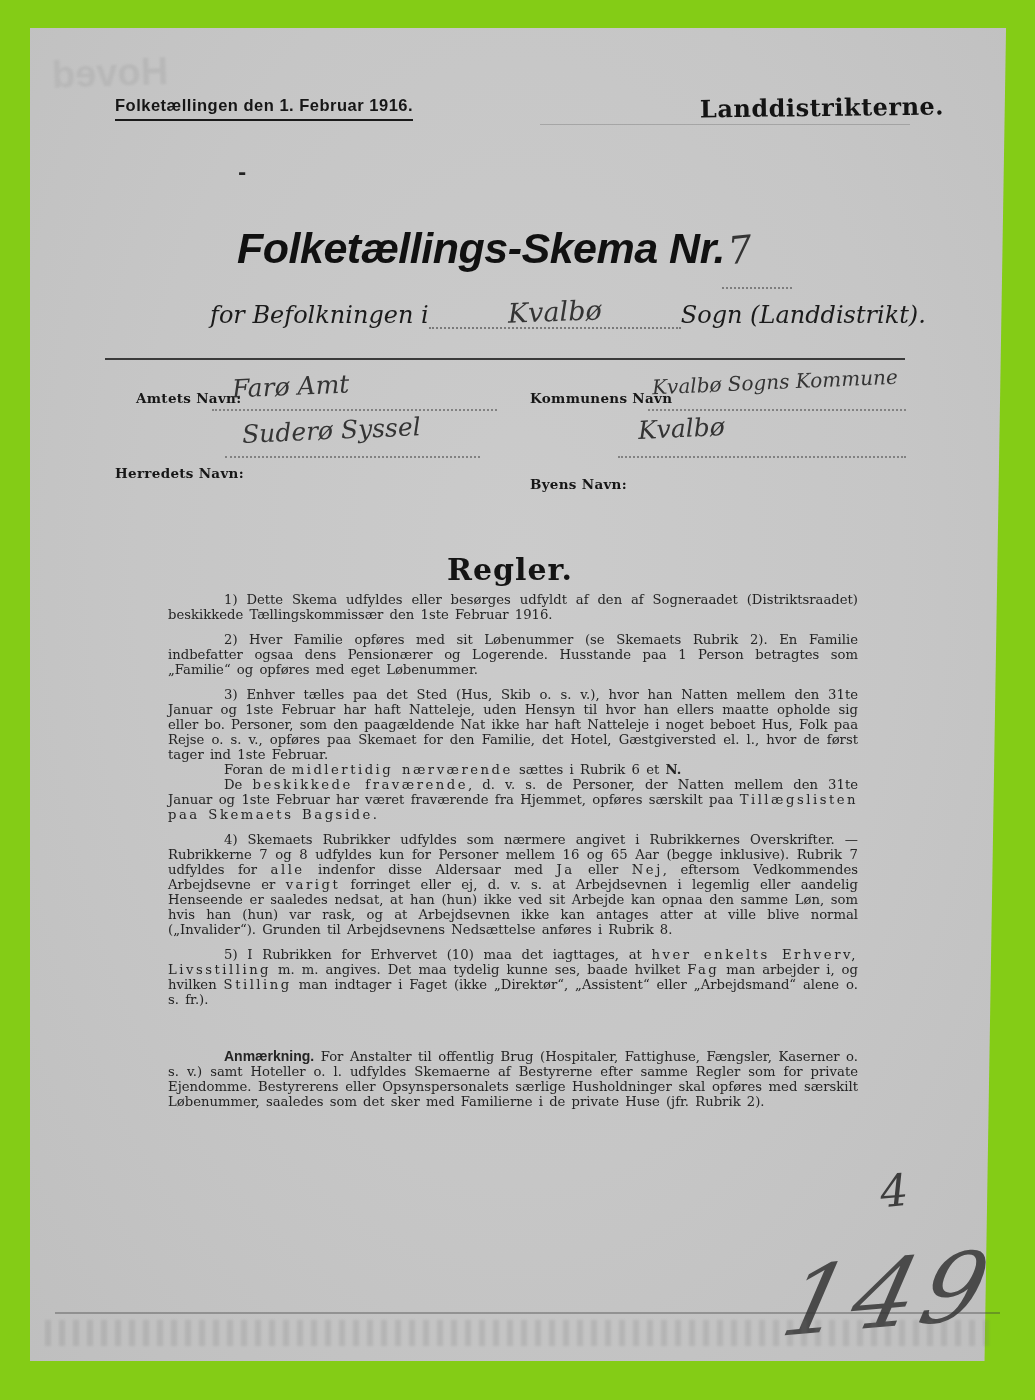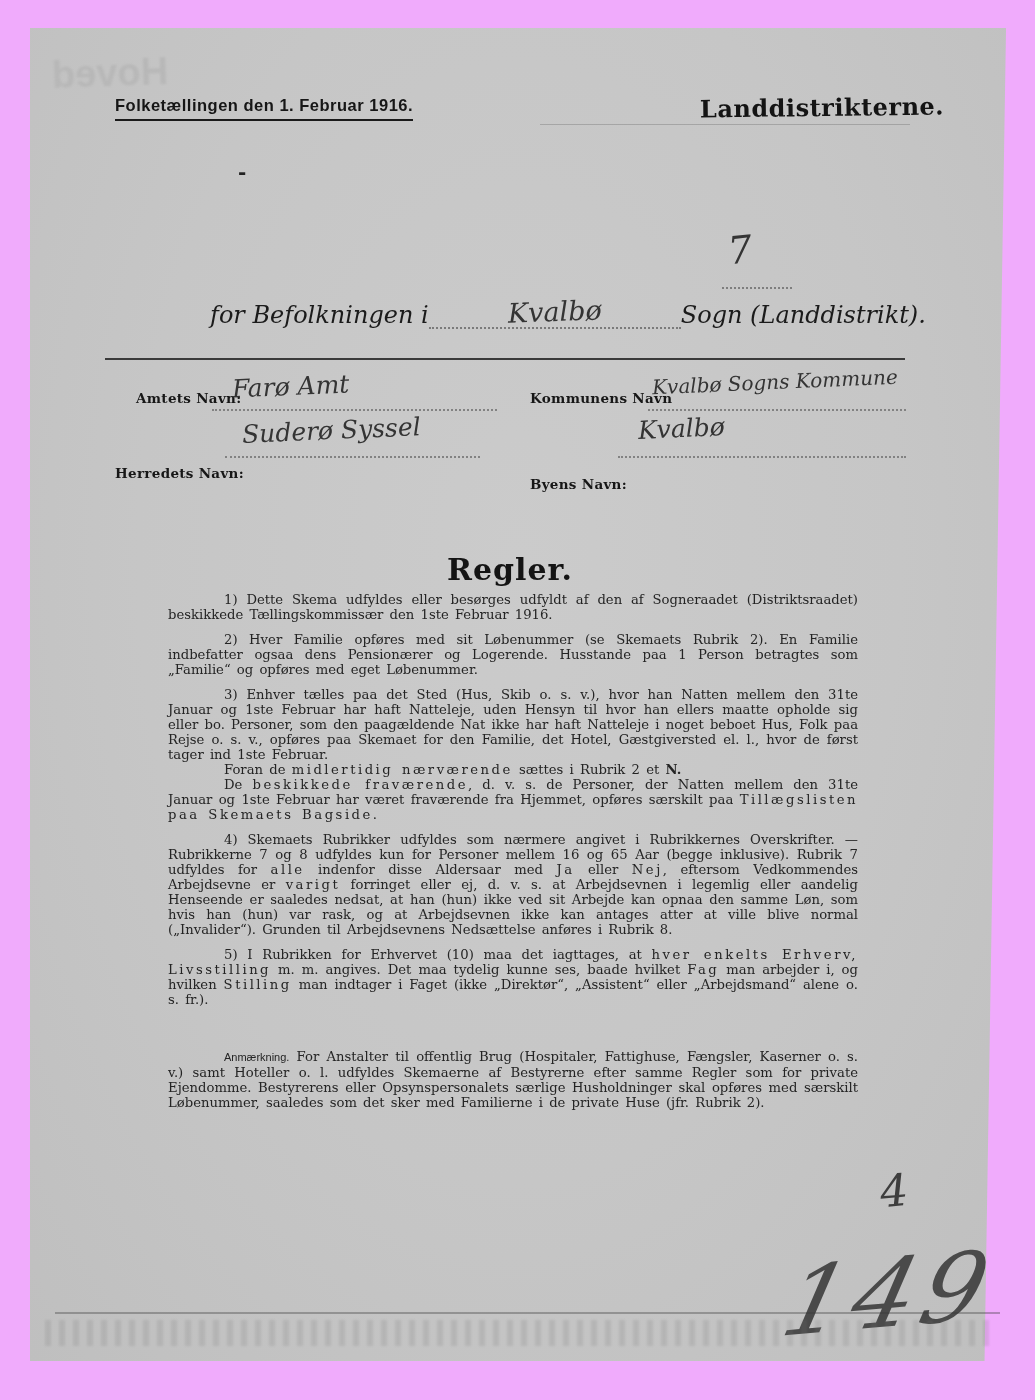--- a/index.html
+++ b/index.html
@@ -1,16 +1,16 @@
 <!DOCTYPE html>
 <html><head>
 <meta charset="utf-8">
 <style>
   html,body{margin:0;padding:0;background:#000;}
-  #canvas{position:relative;width:1035px;height:1400px;background:#f0abfc;overflow:hidden;
+  #canvas{position:relative;width:1035px;height:1400px;background:#84cc16;overflow:hidden;
           font-family:"DejaVu Serif", serif;}
   
   #paper{position:absolute;left:30px;top:28px;width:978px;height:1333px;
          background:radial-gradient(ellipse at 50% 40%, #cbcbcb 0%, #c6c6c6 55%, #bfbfbf 100%);
          clip-path:polygon(0 0, 99.8% 0, 97.6% 100%, 0 100%);}
   
   .ghost{position:absolute;left:52px;top:52px;font-family:"Liberation Sans",sans-serif;
          font-weight:bold;font-size:38px;color:#b6b6b6;transform:scaleX(-1) rotate(2deg);
          filter:blur(1.2px);opacity:.85;}
   .hdr-left{position:absolute;left:115px;top:96px;font-family:"Liberation Sans",sans-serif;
@@ -40,21 +40,21 @@
                letter-spacing:.3px;white-space:nowrap;}
   .field-line{position:absolute;height:1px;border-bottom:2px dotted #828282;}
   .field-value{position:absolute;font-size:25px;white-space:nowrap;transform:rotate(-2.5deg);}
   .regler{position:absolute;left:0;top:552px;width:1020px;text-align:center;
           font-weight:bold;font-size:30px;color:#141414;letter-spacing:1px;}
   #rules-block{position:absolute;left:168px;top:592px;width:690px;font-size:13.2px;
                line-height:15px;color:#242424;text-align:justify;word-spacing:2px;}
   #rules-block p{margin:0;text-indent:56px;}
   .seg-spaced{letter-spacing:2.5px;}
   .seg-bold{font-weight:bold;}
-  .seg-boldsans{font-family:"Liberation Sans",sans-serif;font-weight:normal;font-size:11px;}
+  .seg-boldsans{font-family:"Liberation Sans",sans-serif;font-weight:bold;font-size:14px;}
   .pencil{position:absolute;font-family:"DejaVu Serif",serif;font-style:italic;color:#3e3e3e;}
   .pencil-top{left:880px;top:1165px;font-size:44px;transform:rotate(-5deg);}
   .pencil-bottom{left:788px;top:1238px;font-size:96px;transform:skewX(-18deg) rotate(-5deg);
                  letter-spacing:6px;opacity:.9;}
   .bottom-line{position:absolute;left:55px;top:1312px;width:945px;height:2px;
                background:rgba(55,55,55,.35);filter:blur(.6px);}
   .bottom-grain{position:absolute;left:45px;top:1320px;width:950px;height:26px;
                 background:repeating-linear-gradient(90deg,rgba(120,120,120,.18) 0 6px,
                  rgba(200,200,200,0) 6px 14px);filter:blur(1px);}
 </style>
@@ -64,20 +64,21 @@
 <div id="canvas">
   <div id="paper"></div>
 
   <div class="ghost">Hoved</div>
 
   <div class="hdr-left">Folketællingen den 1. Februar 1916.</div>
   <div class="hdr-right">Landdistrikterne.</div>
   <div class="hdr-rule"></div>
   <div class="stray-dash">-</div>
 
+  <div class="title">Folketællings-Skema Nr.</div>
   <div class="title-number handwrit">7</div>
   <div class="title-number-line"></div>
 
   <div class="subtitle"><span>for Befolkningen i</span><span class="sub-blank"><span class="handwrit sub-hand">Kvalbø</span></span><span>Sogn (Landdistrikt).</span></div>
 
   <div class="mid-rule"></div>
 
   <div class="field-label" style="left:115px;top:390px;margin-left:21px;">Amtets Navn:</div>
   <div class="field-line" style="left:212px;top:408px;width:285px;"></div>
   <div class="field-value handwrit" style="left:232px;top:372px;">Farø Amt</div>
@@ -93,21 +94,21 @@
   <div class="field-label" style="left:530px;top:437px;margin-top:39px;">Byens Navn:</div>
   <div class="field-line" style="left:618px;top:455px;width:288px;"></div>
   <div class="field-value handwrit" style="left:638px;top:414px;">Kvalbø</div>
 
   <div class="regler">Regler.</div>
 
   <div id="rules-block">
       <p style="margin-top: 0px;"><span>1) Dette Skema udfyldes eller besørges udfyldt af den af Sogneraadet (Distriktsraadet) beskikkede Tællingskommissær den 1ste Februar 1916.</span></p>
       <p style="margin-top: 10px;"><span>2) Hver Familie opføres med sit Løbenummer (se Skemaets Rubrik 2).  En Familie indbefatter ogsaa dens Pensionærer og Logerende.  Husstande paa 1 Person betragtes som „Familie“ og opføres med eget Løbenummer.</span></p>
       <p style="margin-top: 10px;"><span>3) Enhver tælles paa det Sted (Hus, Skib o. s. v.), hvor han Natten mellem den 31te Januar og 1ste Februar har haft Natteleje, uden Hensyn til hvor han ellers maatte opholde sig eller bo.  Personer, som den paagældende Nat ikke har haft Natteleje i noget beboet Hus, Folk paa Rejse o. s. v., opføres paa Skemaet for den Familie, det Hotel, Gæstgiversted el. l., hvor de først tager ind 1ste Februar.</span></p>
-      <p style="margin-top: 0px;"><span>Foran de </span><span class="seg-spaced">midlertidig nærværende</span><span> sættes i Rubrik 2 et </span><span class="seg-bold">N.</span></p>
+      <p style="margin-top: 0px;"><span>Foran de </span><span class="seg-spaced">midlertidig nærværende</span><span> sættes i Rubrik 6 et </span><span class="seg-bold">N.</span></p>
       <p style="margin-top: 0px;"><span>De </span><span class="seg-spaced">beskikkede fraværende</span><span>, d. v. s. de Personer, der Natten mellem den 31te Januar og 1ste Februar har været fraværende fra Hjemmet, opføres særskilt paa </span><span class="seg-spaced">Tillægslisten paa Skemaets Bagside</span><span>.</span></p>
       <p style="margin-top: 10px;"><span>4) Skemaets Rubrikker udfyldes som nærmere angivet i Rubrikkernes Overskrifter. — Rubrikkerne 7 og 8 udfyldes kun for Personer mellem 16 og 65 Aar (begge inklusive).  Rubrik 7 udfyldes for </span><span class="seg-spaced">alle</span><span> indenfor disse Aldersaar med </span><span class="seg-spaced">Ja</span><span> eller </span><span class="seg-spaced">Nej</span><span>, eftersom Vedkommendes Arbejdsevne er </span><span class="seg-spaced">varigt</span><span> forringet eller ej, d. v. s. at Arbejdsevnen i legemlig eller aandelig Henseende er saaledes nedsat, at han (hun) ikke ved sit Arbejde kan opnaa den samme Løn, som hvis han (hun) var rask, og at Arbejdsevnen ikke kan antages atter at ville blive normal („Invalider“).  Grunden til Arbejdsevnens Nedsættelse anføres i Rubrik 8.</span></p>
       <p style="margin-top: 10px;"><span>5) I Rubrikken for Erhvervet (10) maa det iagttages, at </span><span class="seg-spaced">hver enkelts Erhverv, Livsstilling</span><span> m. m. angives.  Det maa tydelig kunne ses, baade hvilket </span><span class="seg-spaced">Fag</span><span> man arbejder i, og hvilken </span><span class="seg-spaced">Stilling</span><span> man indtager i Faget (ikke „Direktør“, „Assistent“ eller „Arbejdsmand“ alene o. s. fr.).</span></p>
       <p style="margin-top: 42px;"><span class="seg-boldsans">Anmærkning.</span><span> For Anstalter til offentlig Brug (Hospitaler, Fattighuse, Fængsler, Kaserner o. s. v.) samt Hoteller o. l. udfyldes Skemaerne af Bestyrerne efter samme Regler som for private Ejendomme.  Bestyrerens eller Opsynspersonalets særlige Husholdninger skal opføres med særskilt Løbenummer, saaledes som det sker med Familierne i de private Huse (jfr. Rubrik 2).</span></p>
     </div>
 
   <div class="pencil pencil-top">4</div>
   <div class="pencil pencil-bottom">149</div>
 
   <div class="bottom-line"></div>

